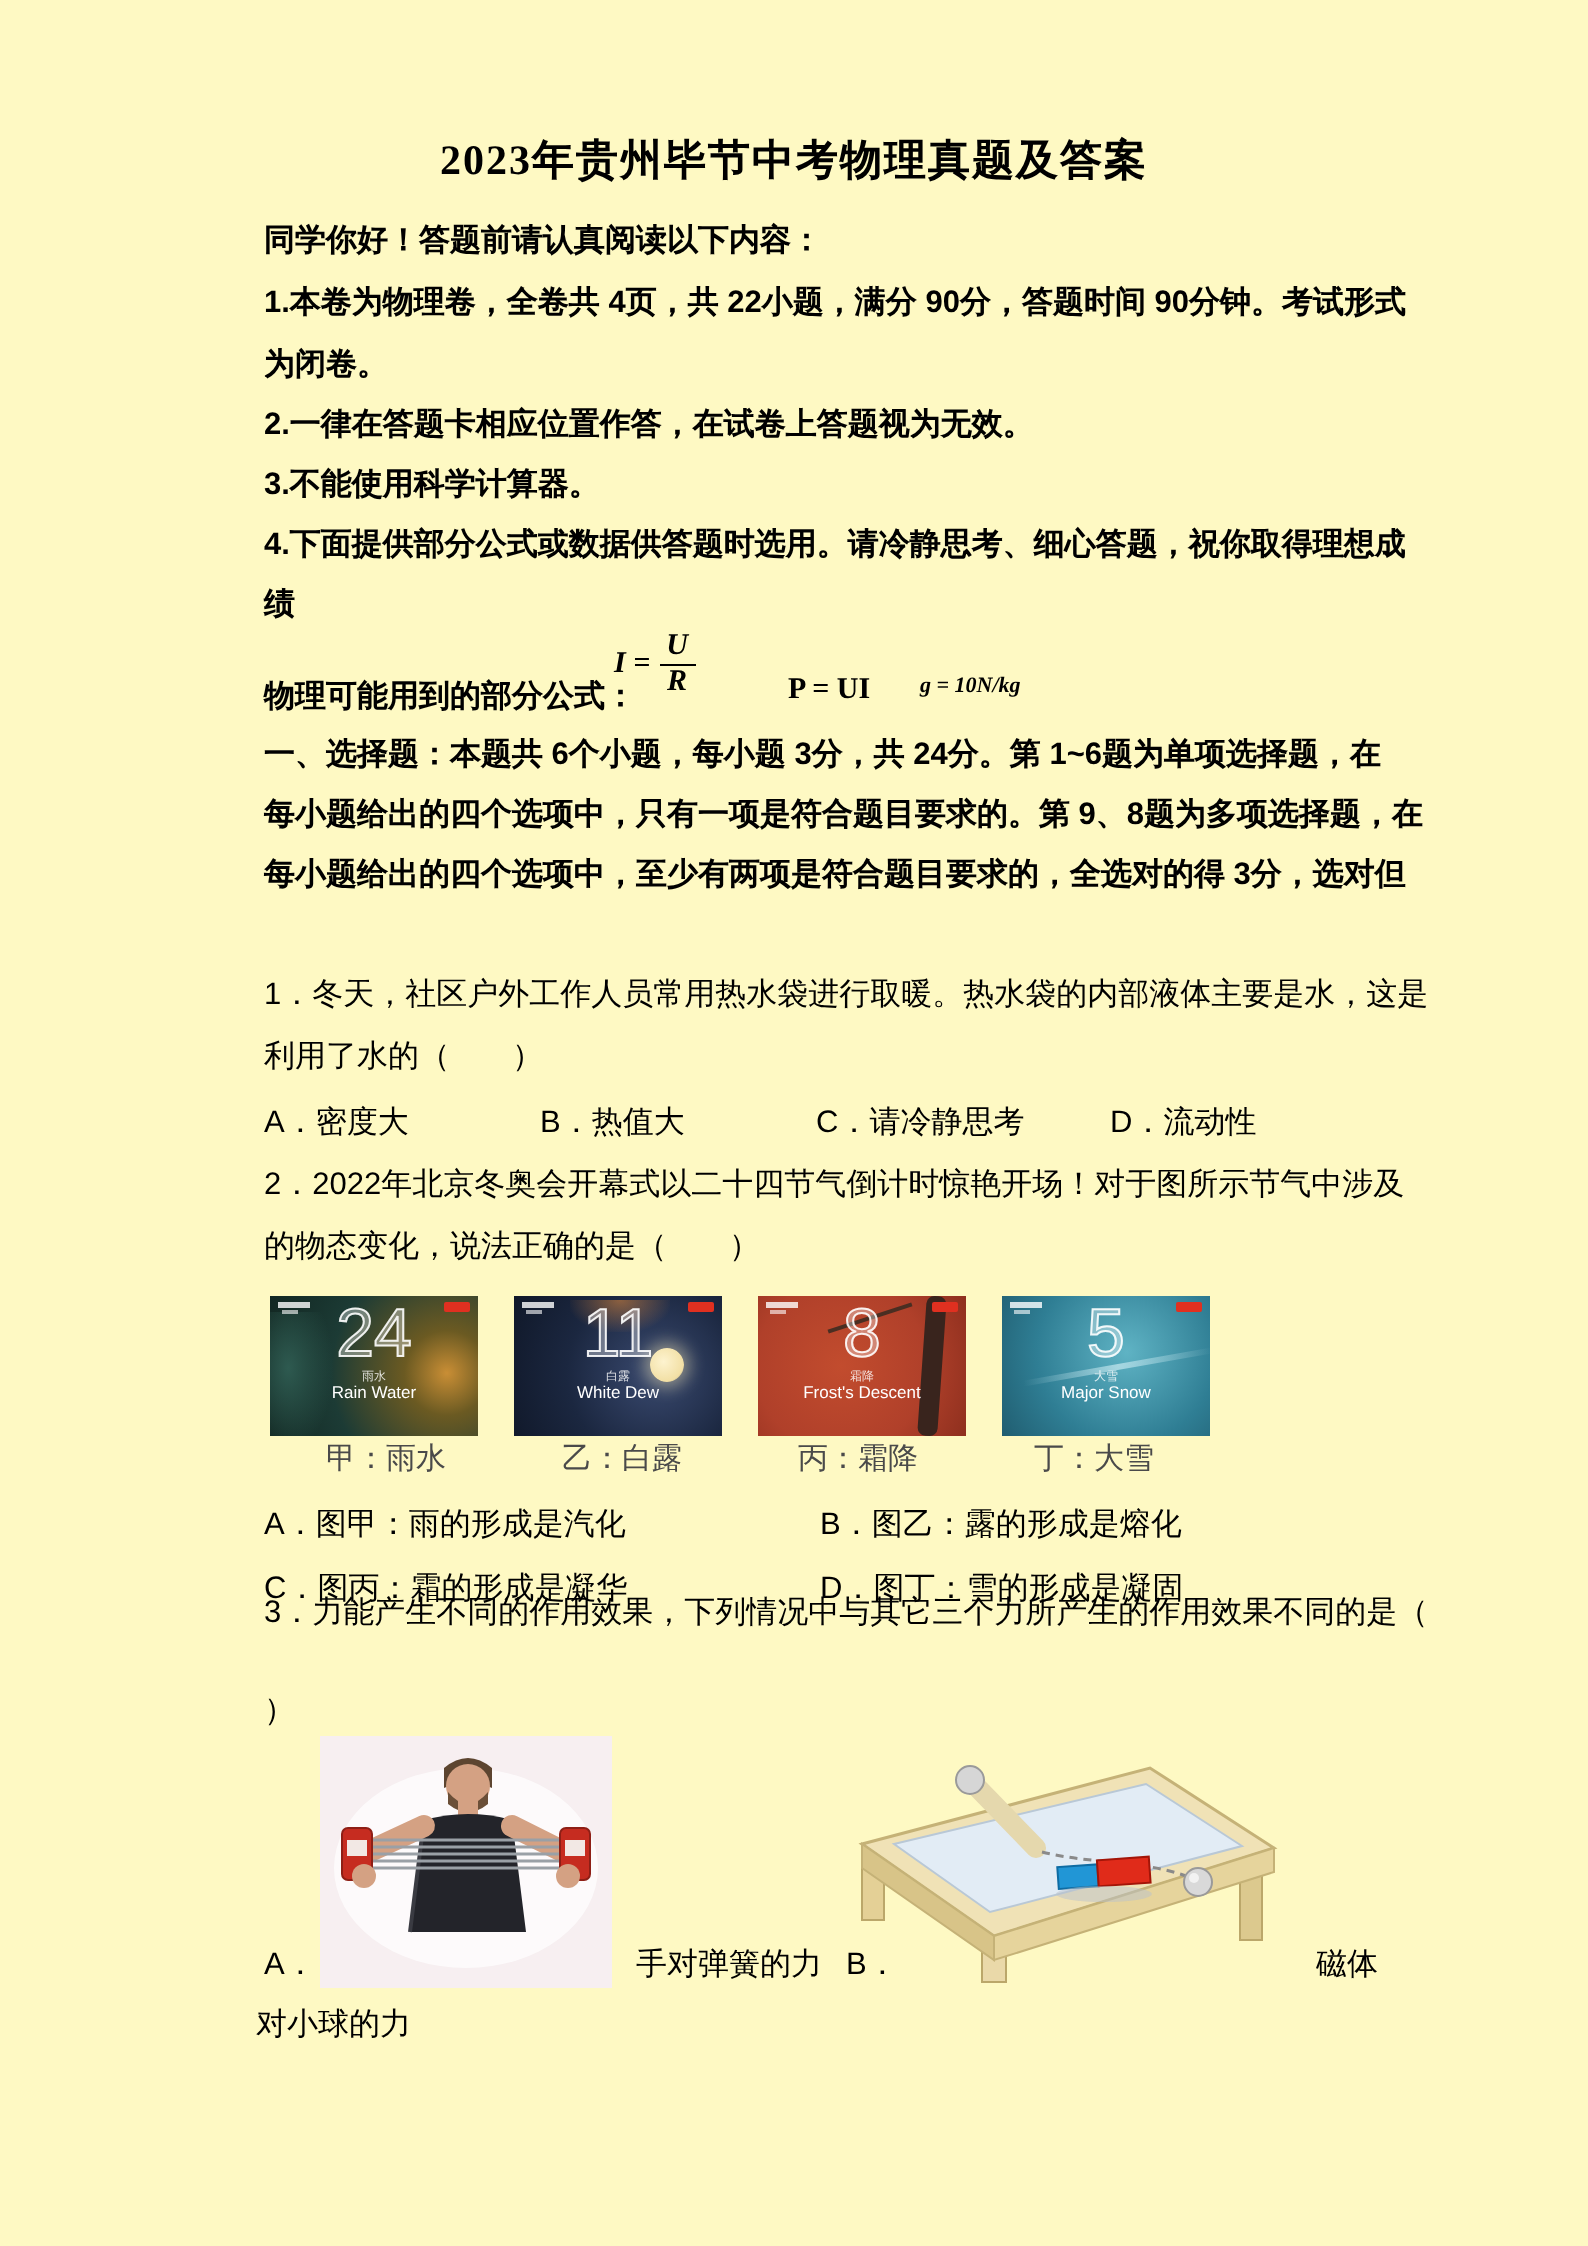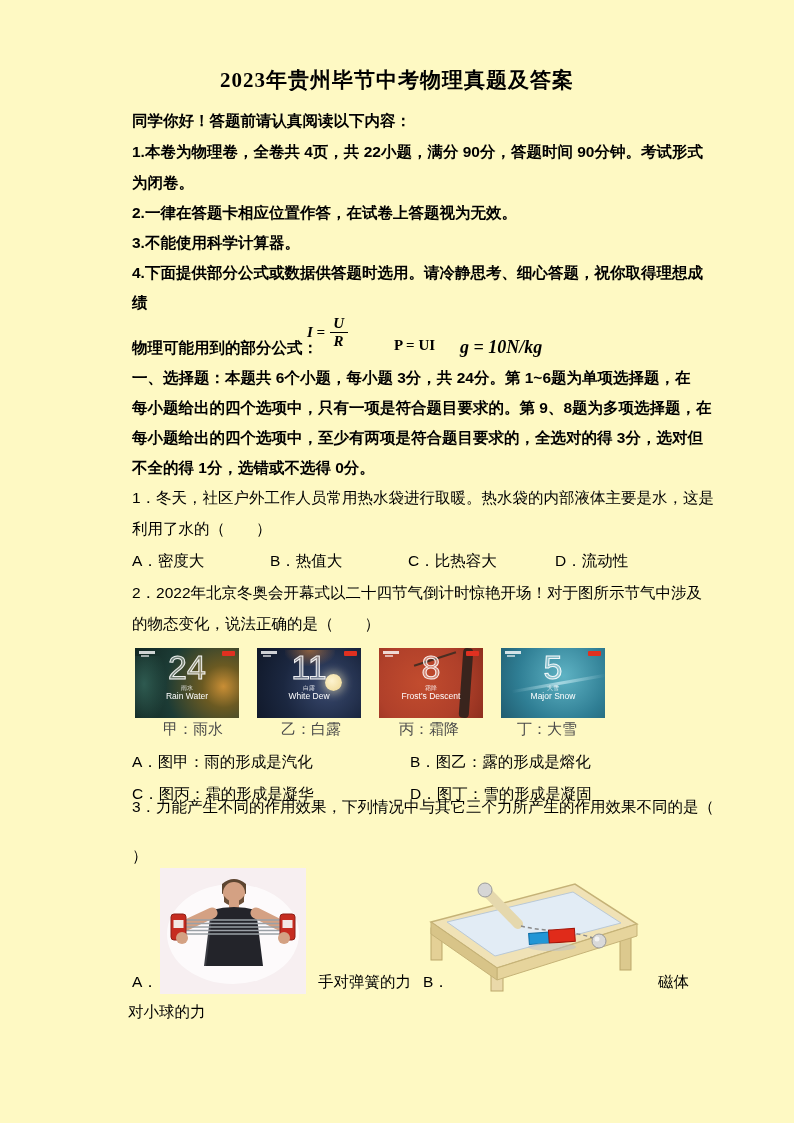--- a/index.html
+++ b/index.html
@@ -20,21 +20,21 @@
   .formula-row { position:absolute; left:132px; top:315px; width:575px; height:45px; }
   .formula-label { position:absolute; left:0; top:23px; font-size:15.5px; font-weight:700; }
   .frac-group { position:absolute; left:175px; top:0; font-family:"Liberation Serif","DejaVu Serif",serif;
                 font-style:italic; font-weight:700; font-size:15px; display:flex; align-items:center; }
   .frac { display:inline-flex; flex-direction:column; align-items:center; margin-left:4px; }
   .frac .num { padding:0 4px; }
   .frac .den { border-top:1.5px solid #000; padding:0 4px; }
   .formula-p { position:absolute; left:262px; top:22px; font-family:"Liberation Serif","DejaVu Serif",serif;
                font-weight:700; font-size:15px; }
   .formula-g { position:absolute; left:328px; top:22px; font-family:"Liberation Serif","DejaVu Serif",serif;
-               font-style:italic; font-weight:700; font-size:18px; }
+               font-style:italic; font-weight:700; font-size:11px; }
   
   .opt { position:absolute; font-size:15.5px; white-space:nowrap; }
   
   .panel-strip { position:absolute; left:135px; top:648px; width:470px; height:70px; display:flex; gap:18px; }
   .panel { position:relative; width:116px; height:70px; overflow:hidden; }
   .panel-yushui   { background:radial-gradient(circle at 85% 55%, #c98e35 0%, #6b5a22 22%, #1c3b35 60%, #122722 100%); }
   .panel-bailu    { background:radial-gradient(circle at 68% 55%, #3a4a70 0%, #1b2740 55%, #101829 100%); }
   .panel-shuangjiang { background:radial-gradient(circle at 40% 50%, #c24c2e 0%, #b0402a 60%, #8e2f1e 100%); }
   .panel-daxue    { background:radial-gradient(circle at 60% 40%, #5fb3c4 0%, #2f7e94 60%, #205d70 100%); }
   .panel-number {
@@ -96,27 +96,26 @@
         <span class="den">R</span>
       </span>
     </span>
     <span class="formula-p">P = UI</span>
     <span class="formula-g">g = 10N/kg</span>
   </div>
 
   <div class="tline bold" style="top:368px">一、选择题：本题共 6个小题，每小题 3分，共 24分。第 1~6题为单项选择题，在</div>
   <div class="tline bold" style="top:398px">每小题给出的四个选项中，只有一项是符合题目要求的。第 9、8题为多项选择题，在</div>
   <div class="tline bold" style="top:428px">每小题给出的四个选项中，至少有两项是符合题目要求的，全选对的得 3分，选对但</div>
-  <div class="tline bold" style="top:458px">不全的得 1分，选错或不选得 0分。</div>
 
   <div class="tline" style="top:488px">1．冬天，社区户外工作人员常用热水袋进行取暖。热水袋的内部液体主要是水，这是</div>
   <div class="tline" style="top:519px">利用了水的（　　）</div>
   <span class="opt" style="left:132px; top:551px">A．密度大</span>
   <span class="opt" style="left:270px; top:551px">B．热值大</span>
-  <span class="opt" style="left:408px; top:551px">C．比热容大</span>
+  <span class="opt" style="left:408px; top:551px">C．请冷静思考</span>
   <span class="opt" style="left:555px; top:551px">D．流动性</span>
 
   <div class="tline" style="top:583px">2．2022年北京冬奥会开幕式以二十四节气倒计时惊艳开场！对于图所示节气中涉及</div>
   <div class="tline" style="top:614px">的物态变化，说法正确的是（　　）</div>
 
   <div class="panel-strip">
     <div class="panel panel-yushui">
       <div class="statue-blob"></div>
       <div class="panel-logo">
           <div class="bar1"></div>

